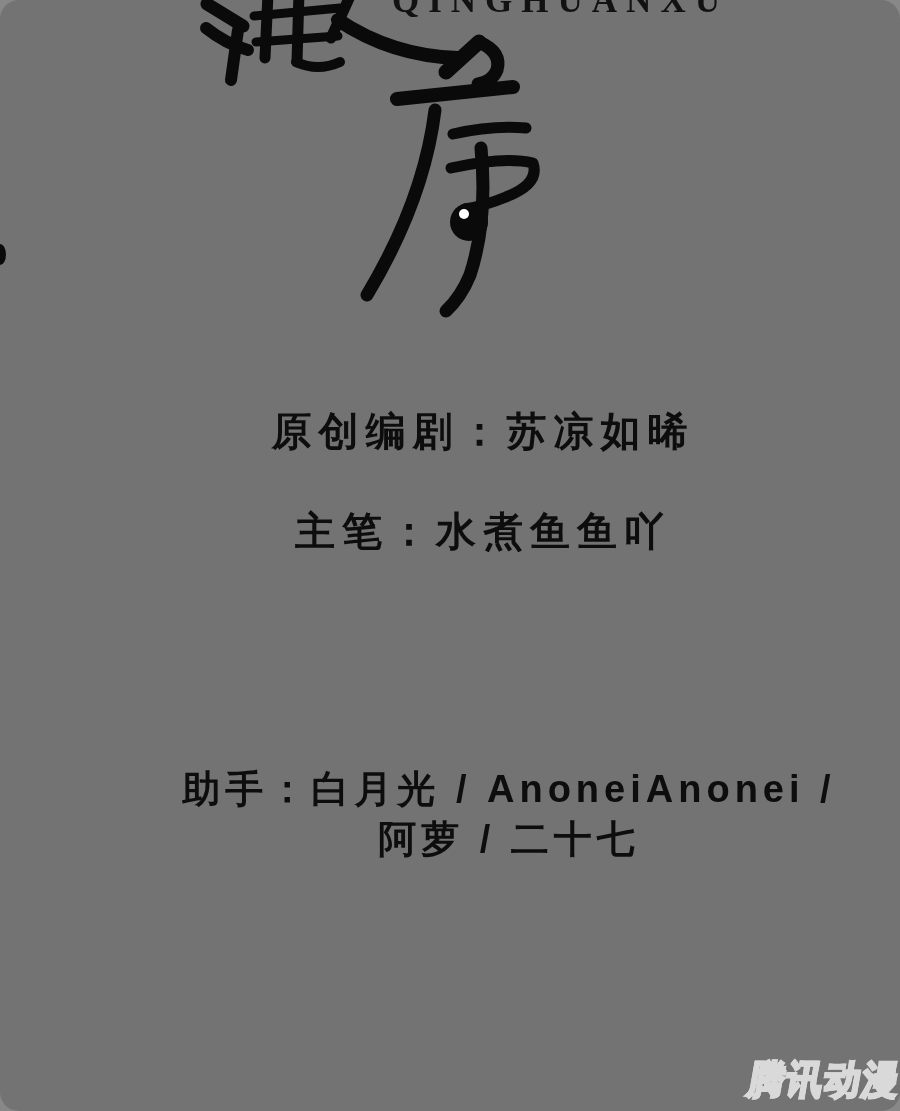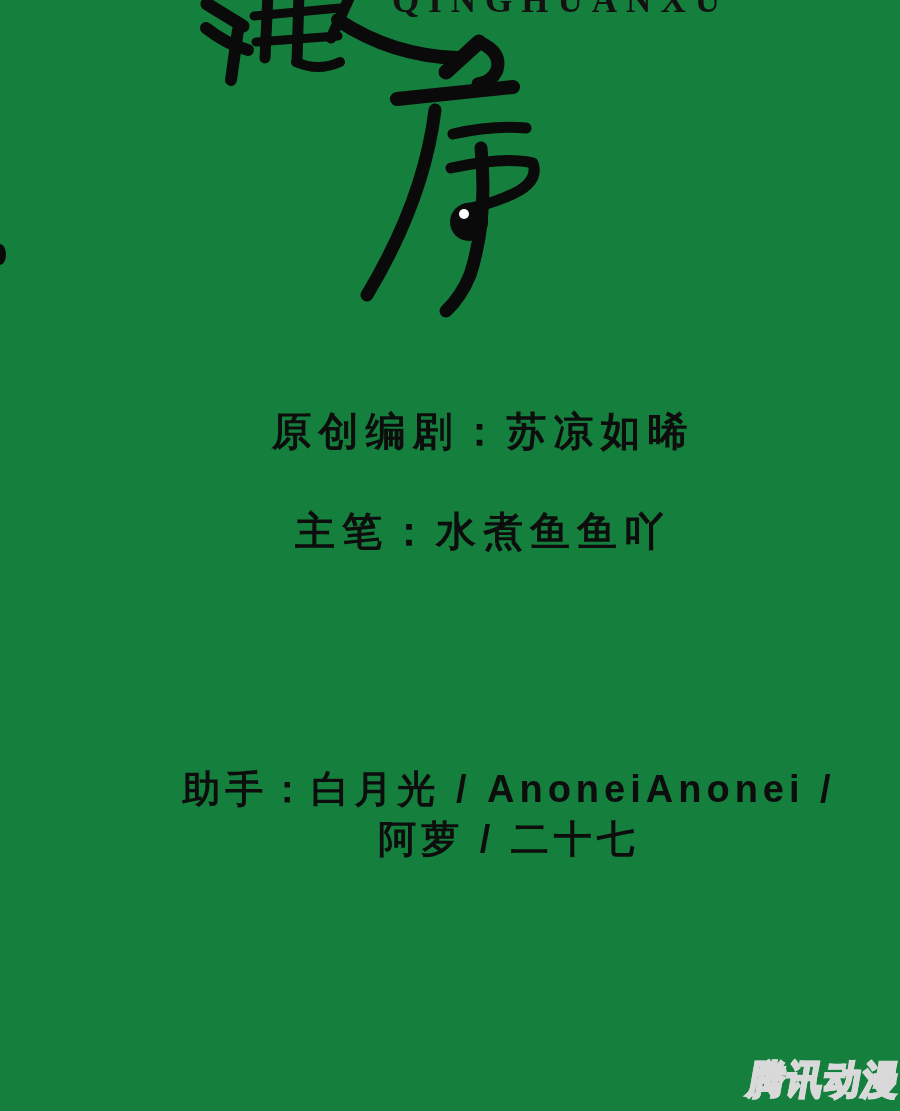--- a/index.html
+++ b/index.html
@@ -1,23 +1,24 @@
 <!DOCTYPE html>
 <html><head>
 <meta charset="utf-8">
 <style>
   html, body { margin: 0; padding: 0; background: #888; }
   #page {
     position: relative;
     width: 900px;
     height: 1111px;
     margin: 0 auto;
-    background: #15803d;
+    background: #737373;
     overflow: hidden;
     font-family: "Liberation Sans", sans-serif;
+    border-radius: 19px;
   }
 
   
   .romanized {
     position: absolute;
     top: -19px;
     left: 392px;
     font-family: "Liberation Serif", serif;
     font-size: 35px;
     font-weight: 600;

